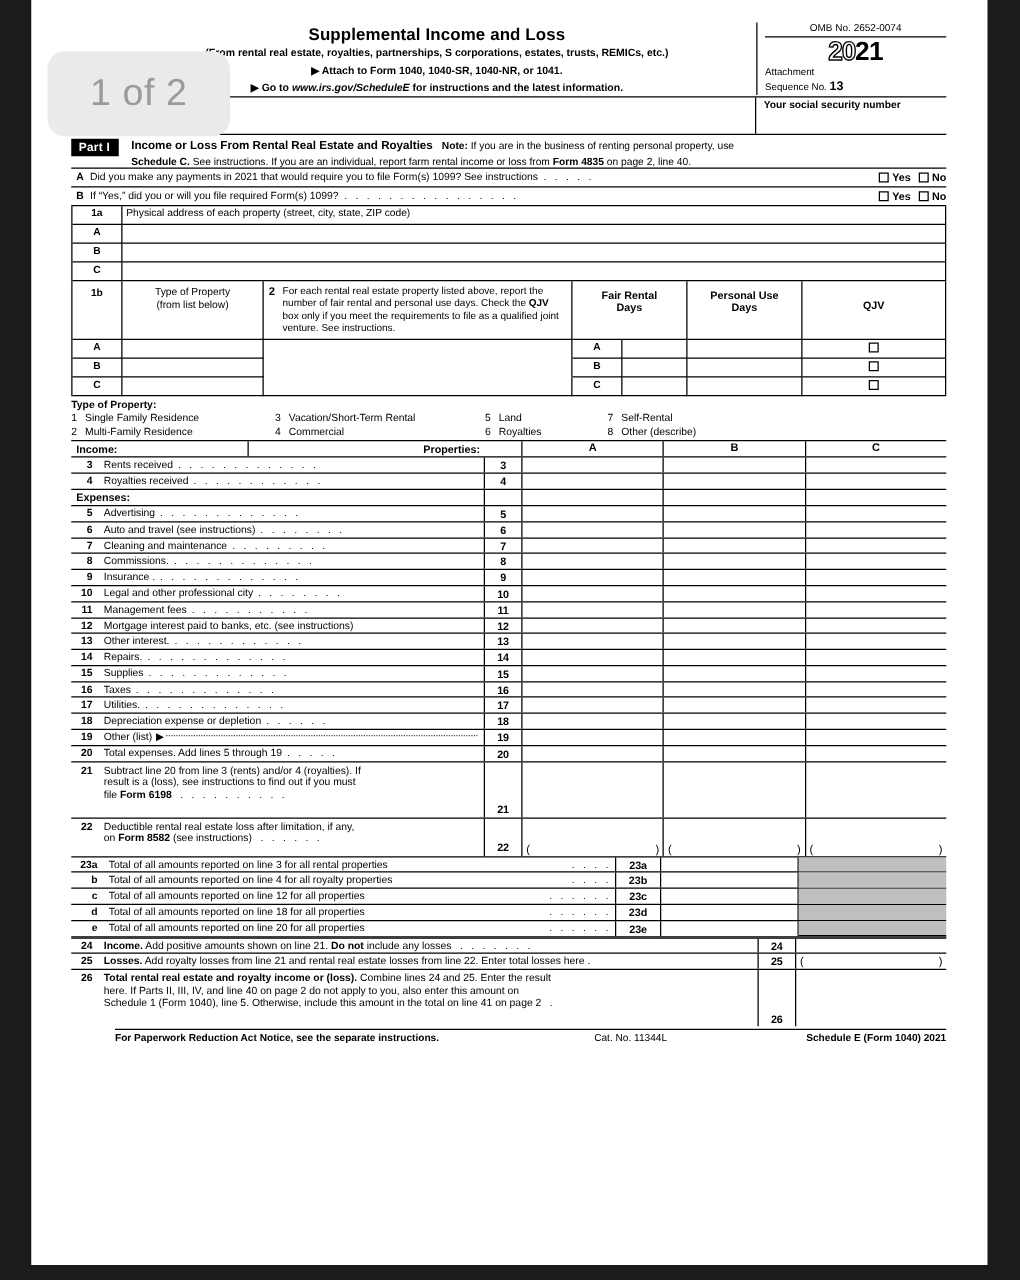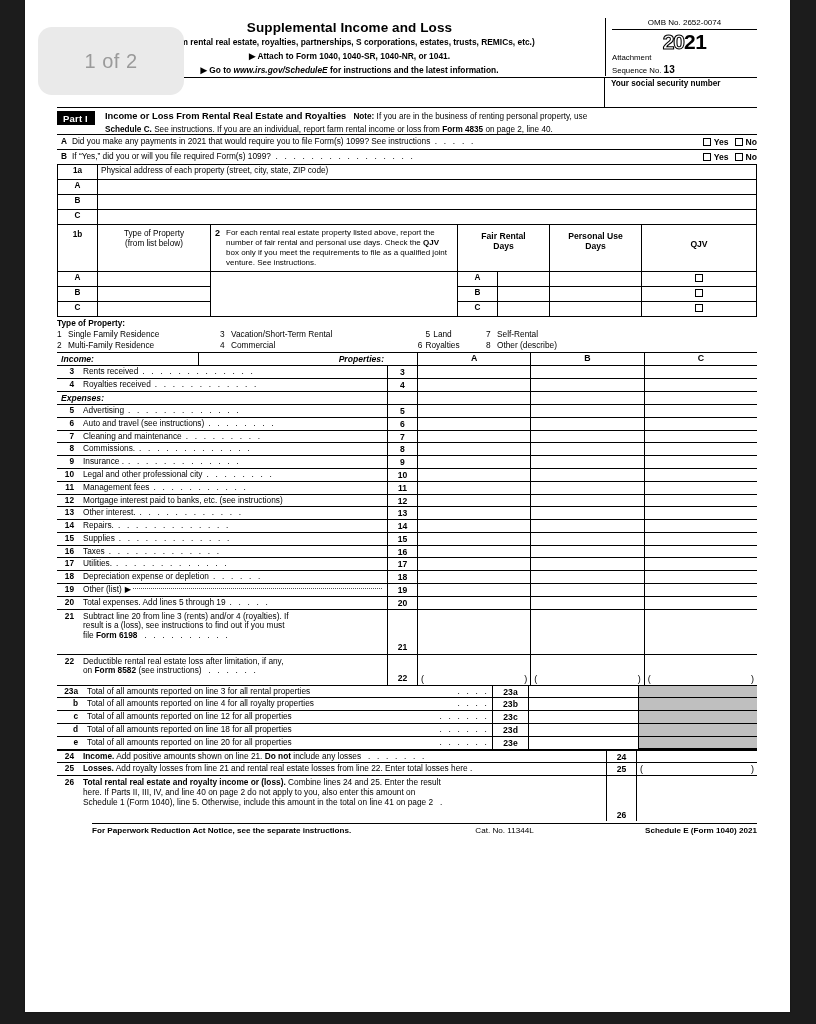--- a/index.html
+++ b/index.html
@@ -80,56 +80,56 @@
   .cLbl { width:40px; text-align:center; font-weight:bold; }
 
   .dotline { flex:1; border-bottom:1px dotted #555; margin:0 2px 3px 2px; }
 
   
   .ptlist { padding:2px 0 1px 0; font-size:8.3px; }
   .ptlist .hd { font-weight:bold; }
   .ptrow { display:flex; margin-top:1.5px; }
   .ptrow .c1 { width:163px; }
   .ptrow .c2 { width:168px; }
-  .ptrow .c3 { width:98px;text-align:center; }
+  .ptrow .c3 { width:98px; }
   .ptrow .c4 { flex:1; }
   .ptrow .n { display:inline-block; width:11px; }
 
   
   .mgrid { border-top:1.4px solid #000; }
   .mrow { display:flex; border-bottom:.8px solid #000; }
   .mdesc { width:331px; display:flex; align-items:center; padding:1px 3px 1px 4px;
            font-size:8.3px; border-right:1.2px solid #000; }
   .mdesc .num { font-weight:bold; width:22px; flex:none; text-align:right; padding-right:9px; }
   .mdesc .txt { flex:none; }
   .mnum { width:30px; border-right:1.2px solid #000; font-weight:bold;
           font-size:8.6px; text-align:center; padding-top:1px; }
   .mamt { flex:1; border-right:.8px solid #000; position:relative; }
   .mamt:last-child { border-right:none; }
 
-  .secthead { font-weight:bold; font-size:8.6px; padding:1px 4px;font-style:italic; }
+  .secthead { font-weight:bold; font-size:8.6px; padding:1px 4px; }
 
   .paren { position:absolute; top:1px; font-size:9px; }
   .paren.l { left:3px; }
   .paren.r { right:3px; }
 
   .shade { background:#bfbfbf; }
 
   .footer { display:flex; margin-top:2px; font-size:8.1px; padding-top:2px;
             border-top:1.6px solid #000;margin-left:35px; }
   .footer .f1 { font-weight:bold; width:330px; }
   .footer .f2 { flex:1; text-align:center; }
   .footer .f3 { font-weight:bold; width:170px; text-align:right; }
 
   
   #pagebadge {
-    position:absolute; left:38px; top:27px; width:146px; height:68px;
+    position:absolute; left:38px; top:41px; width:146px; height:68px;
     background:#eaeaea; border-radius:14px;
     display:flex; align-items:center; justify-content:center;
-    color:#9a9a9a; font-size:20px; letter-spacing:.5px;
+    color:#9a9a9a; font-size:30px; letter-spacing:.5px;
     z-index:50;
   }
 </style>
 </head>
 <body>
 
 <div id="viewer">
   <div id="page">
     <div id="form">
 

